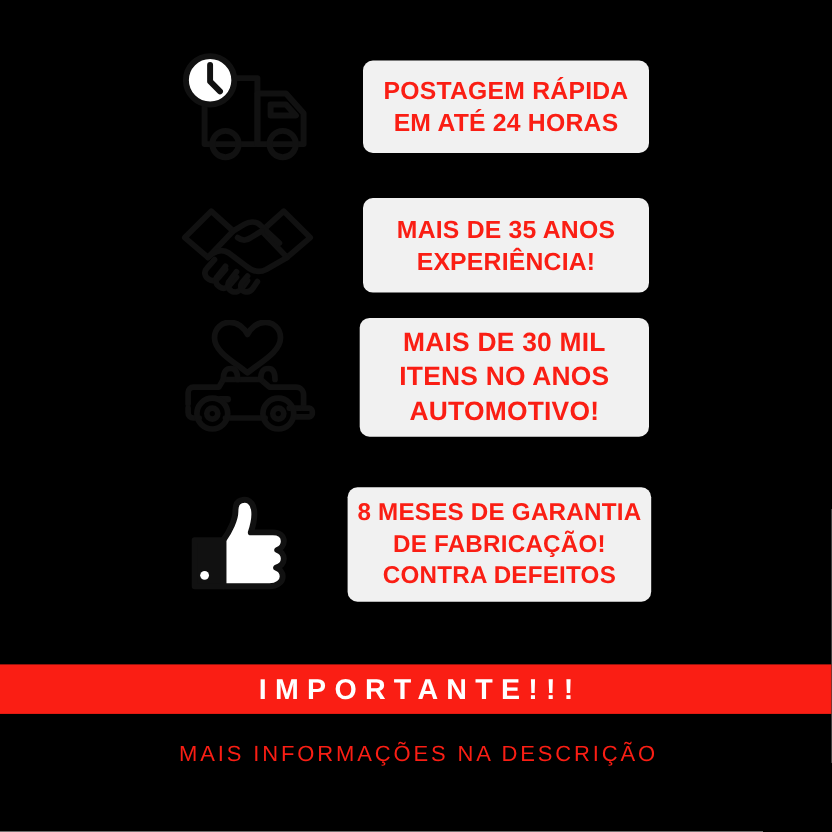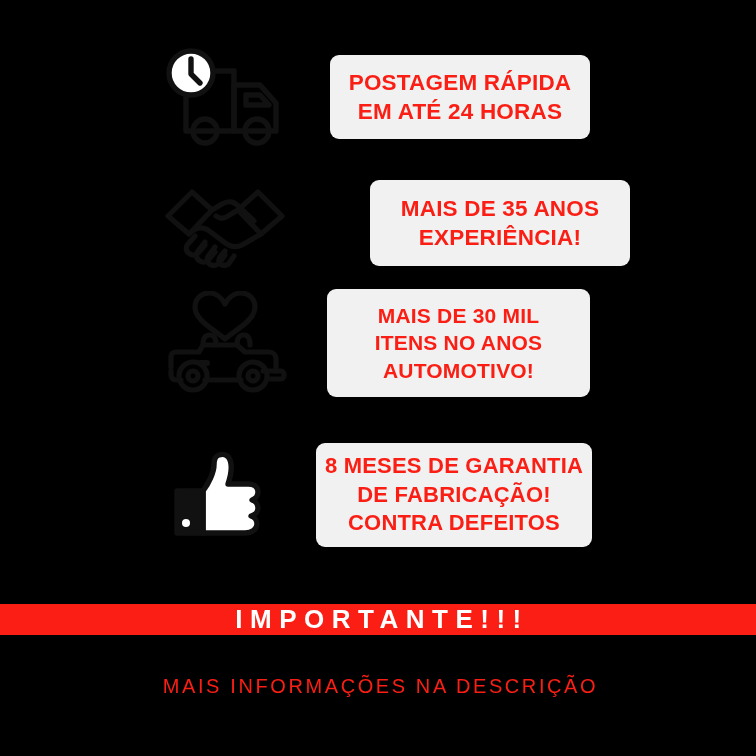--- a/index.html
+++ b/index.html
@@ -69,53 +69,53 @@
   
   #feature-row-1 { left: 160px; top: 42px; }
   #feature-card-1 {
     width: 260px;
     height: 84px;
     margin-left: 40px;
     font-size: 22.5px;
   }
 
   
-  #feature-row-2 { left: 160px; top: 168px; gap: 40px; }
+  #feature-row-2 { left: 160px; top: 168px; }
   #feature-card-2 {
     width: 260px;
     height: 86px;
     margin-left: 40px;
     font-size: 22.5px;
   }
 
   
   #feature-row-3 { left: 160px; top: 288px; }
   #feature-card-3 {
     width: 263px;
     height: 108px;
     margin-left: 37px;
-    font-size: 21px;
+    font-size: 24px;
   }
 
   
   #feature-row-4 { left: 160px; top: 440px; }
   #feature-card-4 {
     width: 276px;
     height: 104px;
     margin-left: 26px;
     font-size: 22px;
   }
 
   
   #important-bar {
     position: absolute;
     left: 0;
     top: 604px;
     width: 756px;
-    height: 31px;
+    height: 45px;
     background: #fa1e14;
     display: flex;
     align-items: center;
     justify-content: center;
   }
   #important-text {
     color: #ffffff;
     font-weight: bold;
     font-size: 26px;
     letter-spacing: 7.5px;

